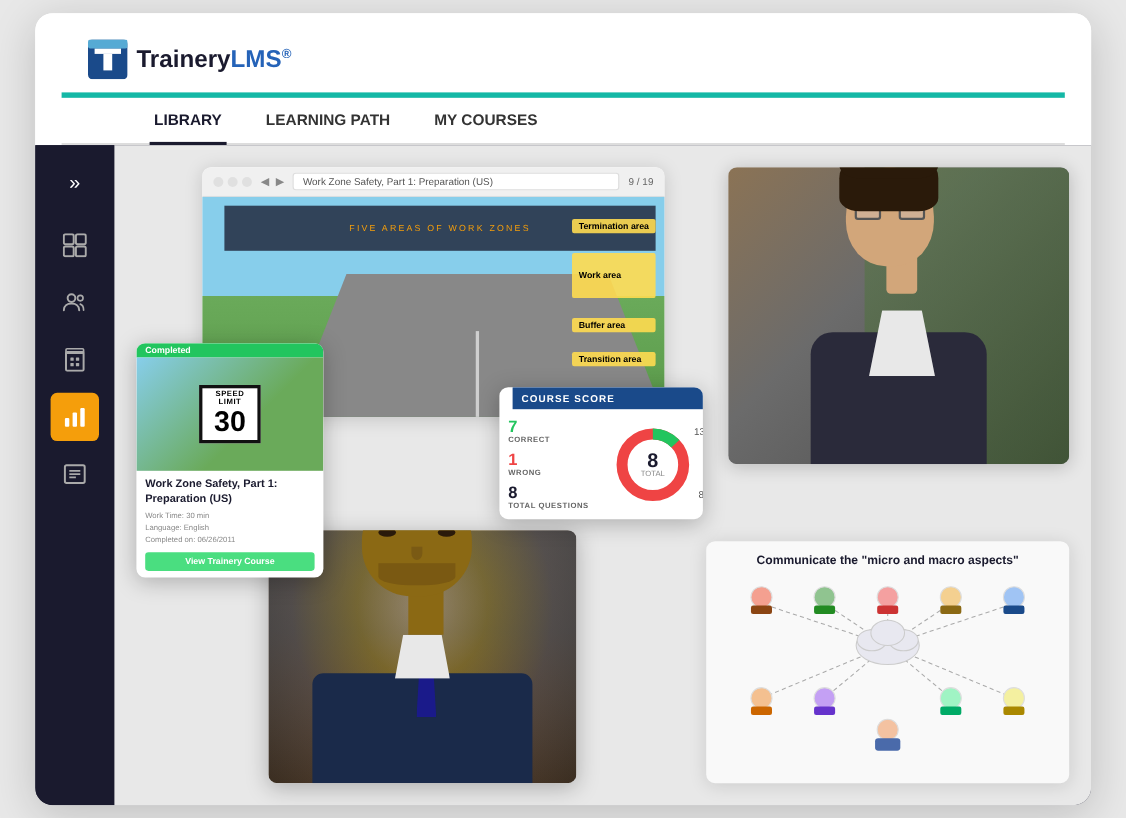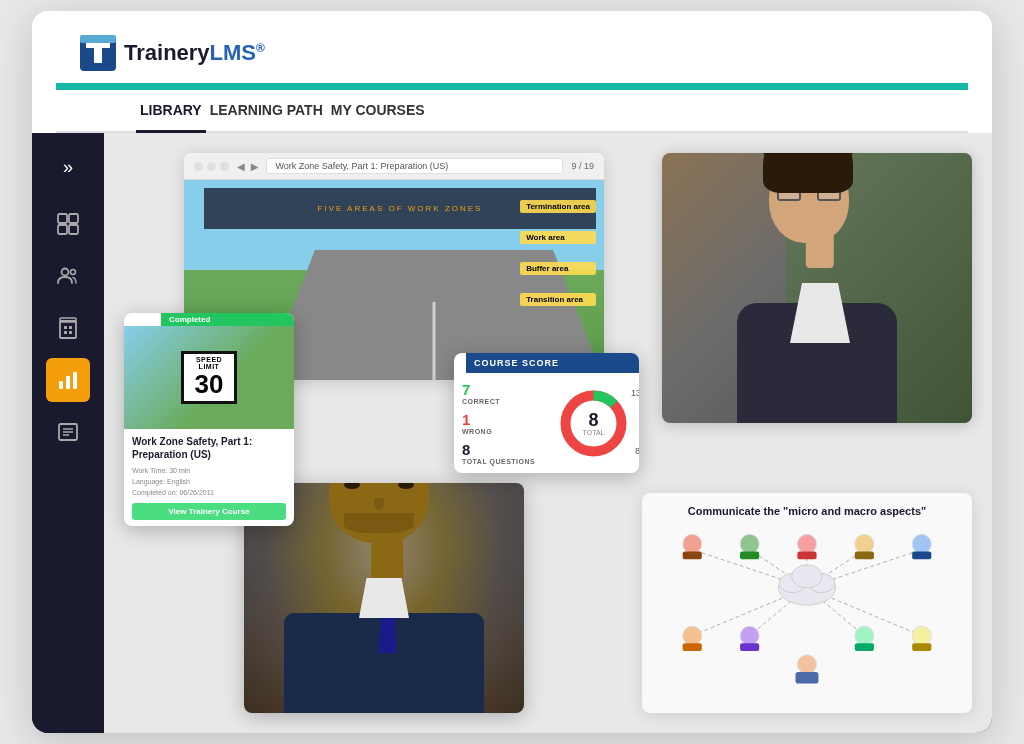--- a/index.html
+++ b/index.html
@@ -19,21 +19,21 @@
       box-shadow: 0 8px 40px rgba(0,0,0,0.18);
       overflow: hidden;
     }
 
     
     .top-bar {
       background: #fff;
       padding: 12px 24px;
       display: flex;
       align-items: center;
-      border-bottom: 7px solid #14b8a6;
+      border-bottom: 5px solid #14b8a6;
     }
 
     .logo {
       display: flex;
       align-items: center;
       gap: 8px;
     }
 
     .logo-icon {
       width: 36px;
@@ -58,20 +58,21 @@
       vertical-align: super;
       color: #2563b8;
     }
 
     
     .nav-bar {
       background: #fff;
       padding: 0 24px 0 80px;
       display: flex;
       align-items: center;
+      gap: 32px;
       border-bottom: 2px solid #ddd;
     }
 
     .nav-item {
       padding: 12px 4px;
       font-size: 14px;
       font-weight: 600;
       color: #333;
       cursor: pointer;
       text-decoration: none;
@@ -281,29 +282,29 @@
 
               <div style="background:rgba(20,20,40,0.75);color:#f59e0b;text-align:center;font-size:8px;padding:16px;letter-spacing:2px;margin-bottom:8px;margin-left:12px;">FIVE AREAS OF WORK ZONES</div>
 
 
               <div style="position:absolute;bottom:0;left:80px;right:0;height:130px;background:#888;clip-path:polygon(15% 0%,85% 0%,100% 100%,0% 100%);">
                 <div style="position:absolute;top:40%;left:50%;transform:translateX(-50%);width:3px;height:60%;background:#fff;opacity:0.6;"></div>
               </div>
 
               <div style="position:absolute;right:8px;top:20px;display:flex;flex-direction:column;gap:18px;">
                 <span style="background:rgba(255,220,80,0.9);padding:2px 6px;font-size:8px;font-weight:bold;border-radius:2px;">Termination area</span>
-                <span style="background:rgba(255,220,80,0.9);padding:2px 6px;font-size:8px;font-weight:bold;border-radius:2px;">Work area</span>
+                <span style="background:rgba(255,220,80,0.9);padding:16px 6px;font-size:8px;font-weight:bold;border-radius:2px;">Work area</span>
                 <span style="background:rgba(255,220,80,0.9);padding:2px 6px;font-size:8px;font-weight:bold;border-radius:2px;">Buffer area</span>
                 <span style="background:rgba(255,220,80,0.9);padding:2px 6px;font-size:8px;font-weight:bold;border-radius:2px;">Transition area</span>
               </div>
             </div>
           </div>
 
           <div style="position:absolute;top:160px;left:0;width:170px;background:#fff;border-radius:8px;box-shadow:0 4px 20px rgba(0,0,0,0.25);overflow:hidden;z-index:20;">
-            <div style="background:#22c55e;color:#fff;font-size:8px;padding:2px 8px;font-weight:bold;margin-left:37px;">Completed</div>
+            <div style="background:#22c55e;color:#fff;font-size:8px;padding:2px 8px;font-weight:bold;">Completed</div>
 
             <div style="height:103px;background:linear-gradient(135deg,#87CEEB 0%,#6aaa5a 60%);display:flex;align-items:center;justify-content:center;padding:6px;">
               <div style="background:#fff;border:3px solid #111;width:56px;text-align:center;padding:2px 4px;">
                 <div style="font-size:7px;font-weight:bold;letter-spacing:0.5px;">SPEED LIMIT</div>
                 <div style="font-size:26px;font-weight:900;line-height:1.1;">30</div>
               </div>
             </div>
             <div style="padding:6px 8px;">
               <div style="font-size:10px;font-weight:bold;color:#1a1a2e;margin-bottom:4px;line-height:1.3;">Work Zone Safety, Part 1: Preparation (US)</div>
               <div style="font-size:7px;color:#888;line-height:1.6;">

